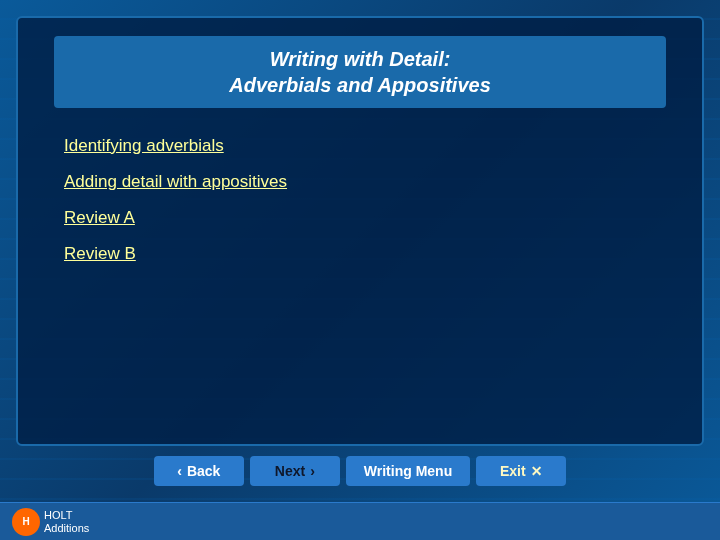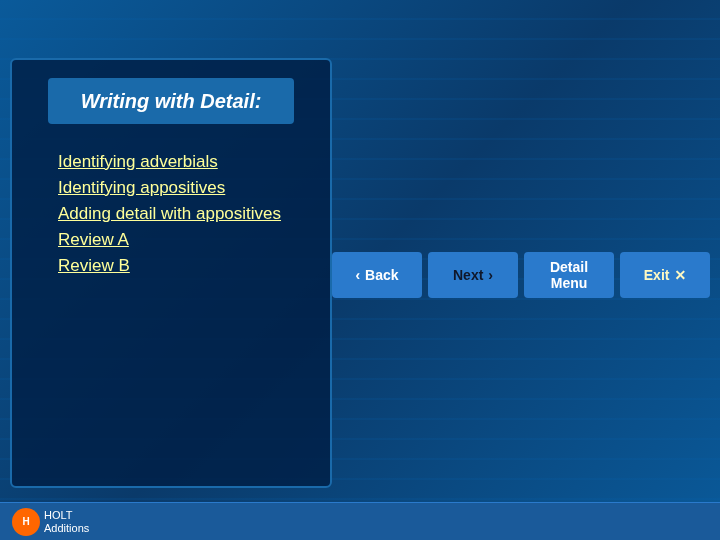--- a/index.html
+++ b/index.html
@@ -11,21 +11,21 @@
       font-family: Arial, sans-serif;
       background: #0a4a7a;
     }
 
     .outer-wrapper {
       width: 720px;
       height: 540px;
       background: linear-gradient(135deg, #0a5a9a 0%, #0a3a6a 50%, #0a5a9a 100%);
       position: relative;
       display: flex;
-      flex-direction: row;
+      flex-direction: column;
       align-items: center;
       justify-content: flex-start;
       padding: 10px;
     }
 
     
     .outer-wrapper::before {
       content: '';
       position: absolute;
       inset: 0;
@@ -65,21 +65,21 @@
       font-size: 20px;
       font-weight: bold;
       line-height: 1.3;
       font-style: italic;
     }
 
     .menu-list {
       list-style: none;
       display: flex;
       flex-direction: column;
-      gap: 6px;
+      gap: 16px;
       padding-left: 10px;
     }
 
     .menu-list li a {
       color: #ffff99;
       font-size: 17px;
       text-decoration: underline;
       cursor: pointer;
       font-weight: normal;
     }
@@ -180,45 +180,45 @@
 </head>
 <body>
 
 <div class="outer-wrapper">
 
   <div class="main-panel">
 
     <div class="title-box">
       <h1>
         <span>Writing with Detail:</span><br>
+        <span>Adverbials and Appositives</span>
       </h1>
     </div>
 
     <ul class="menu-list">
 
     <li><a href="#">Identifying adverbials</a></li>
-        <li><a href="#">Identifying appositives</a></li>
         <li><a href="#">Adding detail with appositives</a></li>
         <li><a href="#">Review A</a></li>
         <li><a href="#">Review B</a></li>
       </ul>
 
   </div>
 
   <div class="nav-bar">
     <button class="nav-btn back">
       <span>‹</span>
       <span>Back</span>
     </button>
     <button class="nav-btn next">
       <span>Next</span>
       <span>›</span>
     </button>
     <button class="nav-btn lesson-menu">
-      <span>Detail Menu</span>
+      <span>Writing Menu</span>
     </button>
     <button class="nav-btn exit-btn">
       <span>Exit</span>
       <span>✕</span>
     </button>
   </div>
 
   <div class="footer">
     <div class="footer-logo">
       <div class="logo-icon">H</div>

